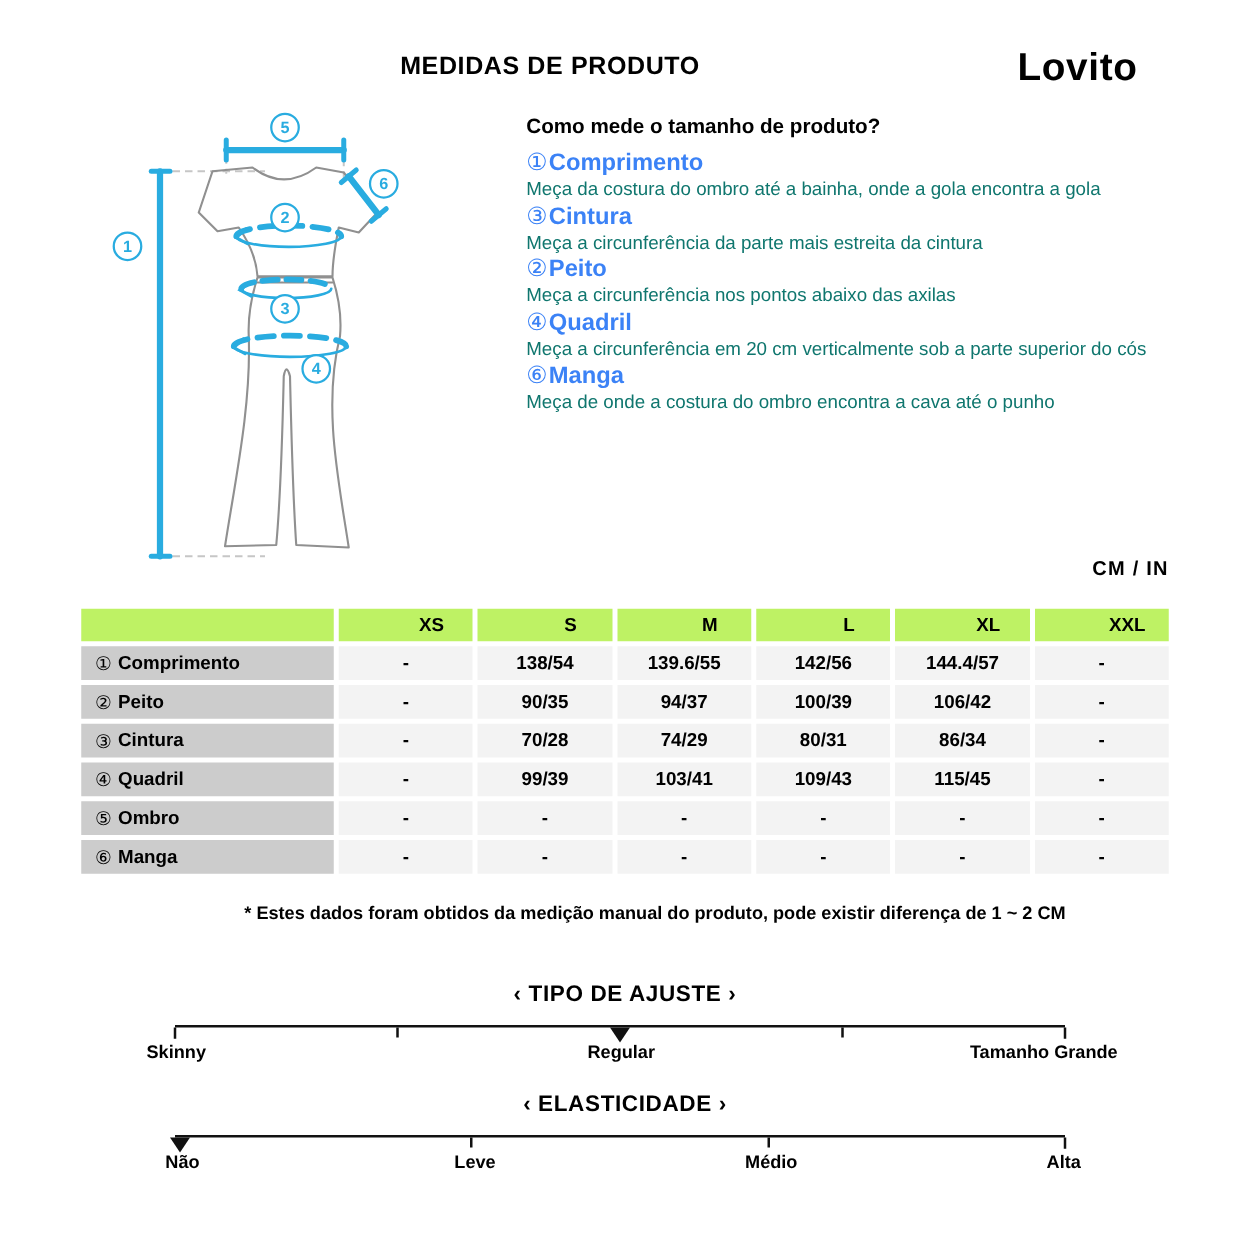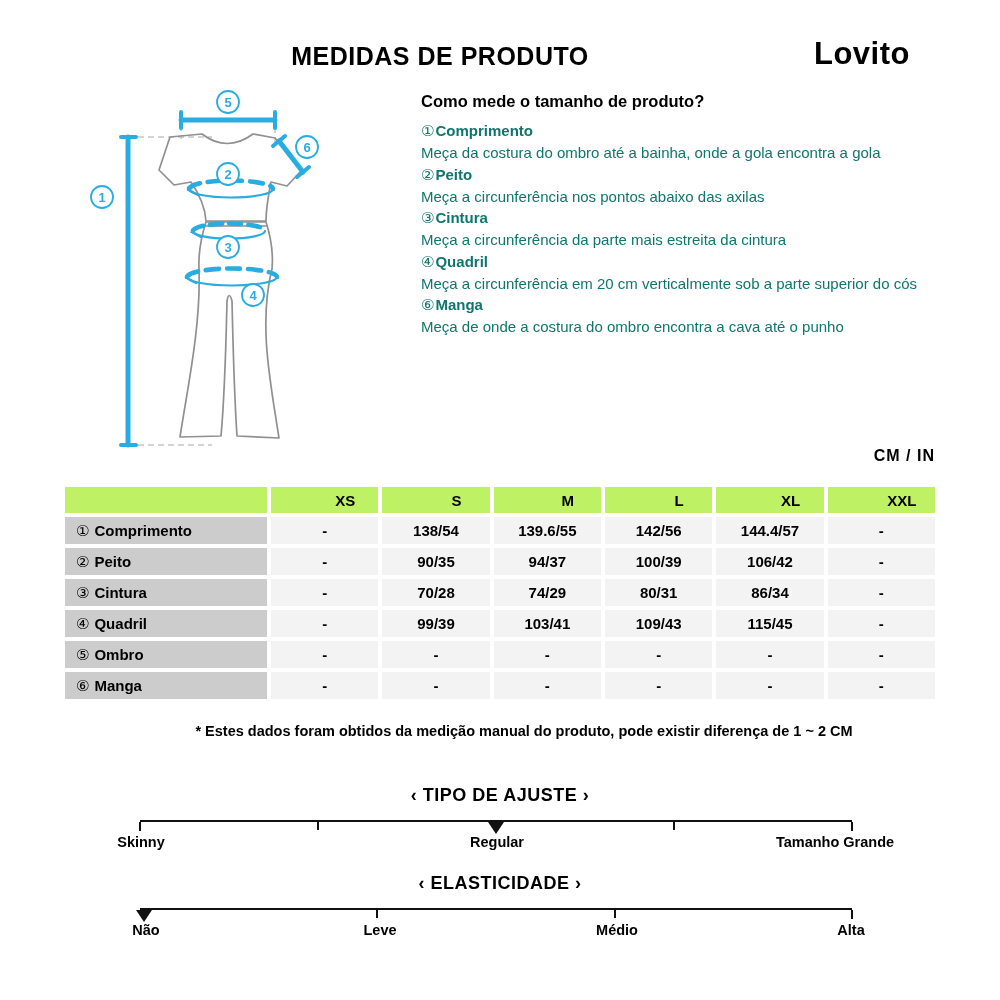--- a/index.html
+++ b/index.html
@@ -4,26 +4,26 @@
 <style>
   html,body{margin:0;padding:0;}
   body{
     width:1000px;height:1000px;position:relative;background:#ffffff;
     font-family:"Liberation Sans","DejaVu Sans",sans-serif;color:#000;
     overflow:hidden;
   }
   .abs{position:absolute;}
   
   .page-title{left:0;top:42px;width:880px;text-align:center;
-    font-size:25px;font-weight:bold;letter-spacing:.5px;}
+    font-size:20px;font-weight:bold;letter-spacing:.5px;}
   .brand{right:90px;top:36px;font-size:31px;font-weight:bold;letter-spacing:.5px;}
   
   .guide{left:410px;top:92px;width:552px;margin-left:11px;}
   .guide-heading{font-size:16.5px;font-weight:bold;margin-bottom:9px;}
-  .g-name{font-size:15px;font-weight:bold;line-height:21px;color:#0f766e;}
+  .g-name{font-size:19px;font-weight:bold;line-height:21px;color:#3b82f6;}
   .g-num{font-family:"DejaVu Sans",sans-serif;font-weight:normal;margin-right:1px;}
   .g-desc{font-size:15px;line-height:21.5px;color:#0f766e;}
   
   .units{right:65px;top:447px;font-size:16px;font-weight:bold;letter-spacing:1px;}
   
   .size-table{left:65px;top:487px;width:870px;display:grid;
     grid-template-columns:202px repeat(6,1fr);gap:4px;}
   .st-cell{height:27px;display:flex;align-items:center;justify-content:center;
     background:#f3f3f3;font-size:15px;font-weight:bold;}
   .st-head{background:#bef264;height:26px;padding-left:41px;}
@@ -110,26 +110,26 @@
 </svg>
 
 <div class="abs guide">
   <div class="guide-heading">Como mede o tamanho de produto?</div>
 
   <div>
     <div class="g-name"><span class="g-num">①</span><span>Comprimento</span></div>
     <div class="g-desc">Meça da costura do ombro até a bainha, onde a gola encontra a gola</div>
   </div>
   <div>
+    <div class="g-name"><span class="g-num">③</span><span>Cintura</span></div>
+    <div class="g-desc">Meça a circunferência da parte mais estreita da cintura</div>
+  </div>
+  <div>
     <div class="g-name"><span class="g-num">②</span><span>Peito</span></div>
     <div class="g-desc">Meça a circunferência nos pontos abaixo das axilas</div>
-  </div>
-  <div>
-    <div class="g-name"><span class="g-num">③</span><span>Cintura</span></div>
-    <div class="g-desc">Meça a circunferência da parte mais estreita da cintura</div>
   </div>
   <div>
     <div class="g-name"><span class="g-num">④</span><span>Quadril</span></div>
     <div class="g-desc">Meça a circunferência em 20 cm verticalmente sob a parte superior do cós</div>
   </div>
   <div>
     <div class="g-name"><span class="g-num">⑥</span><span>Manga</span></div>
     <div class="g-desc">Meça de onde a costura do ombro encontra a cava até o punho</div>
   </div>
 </div>

